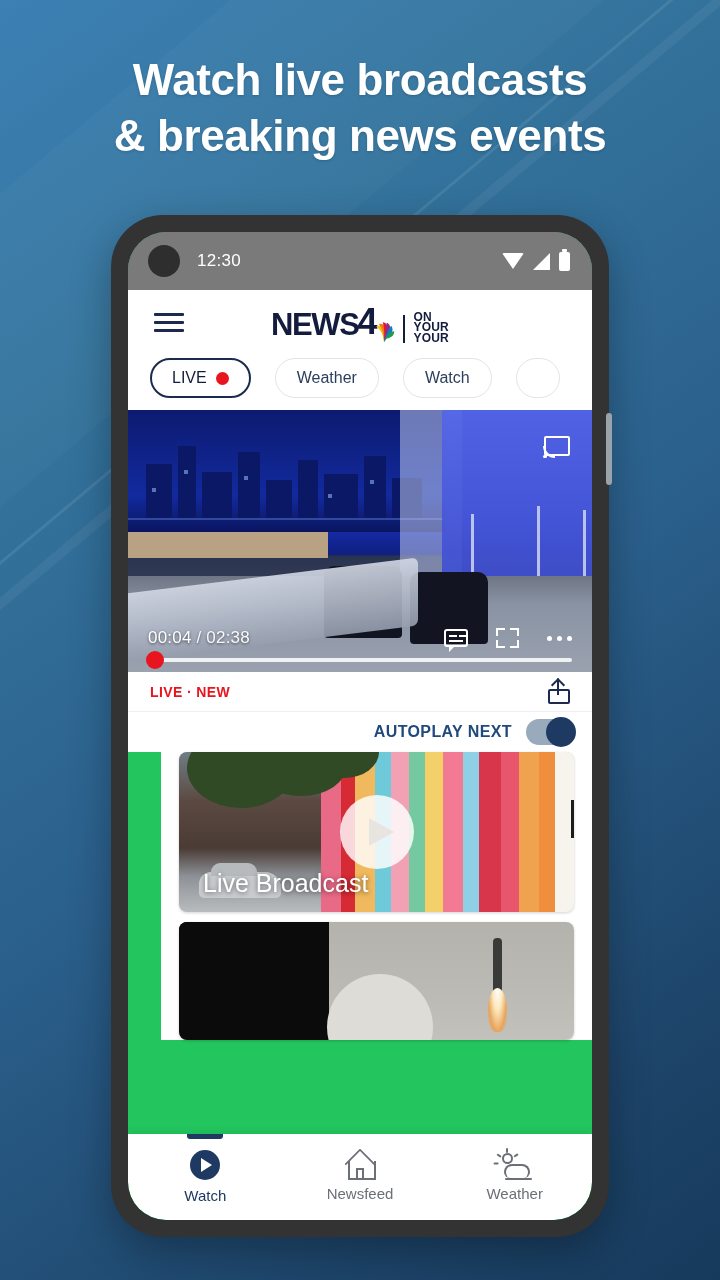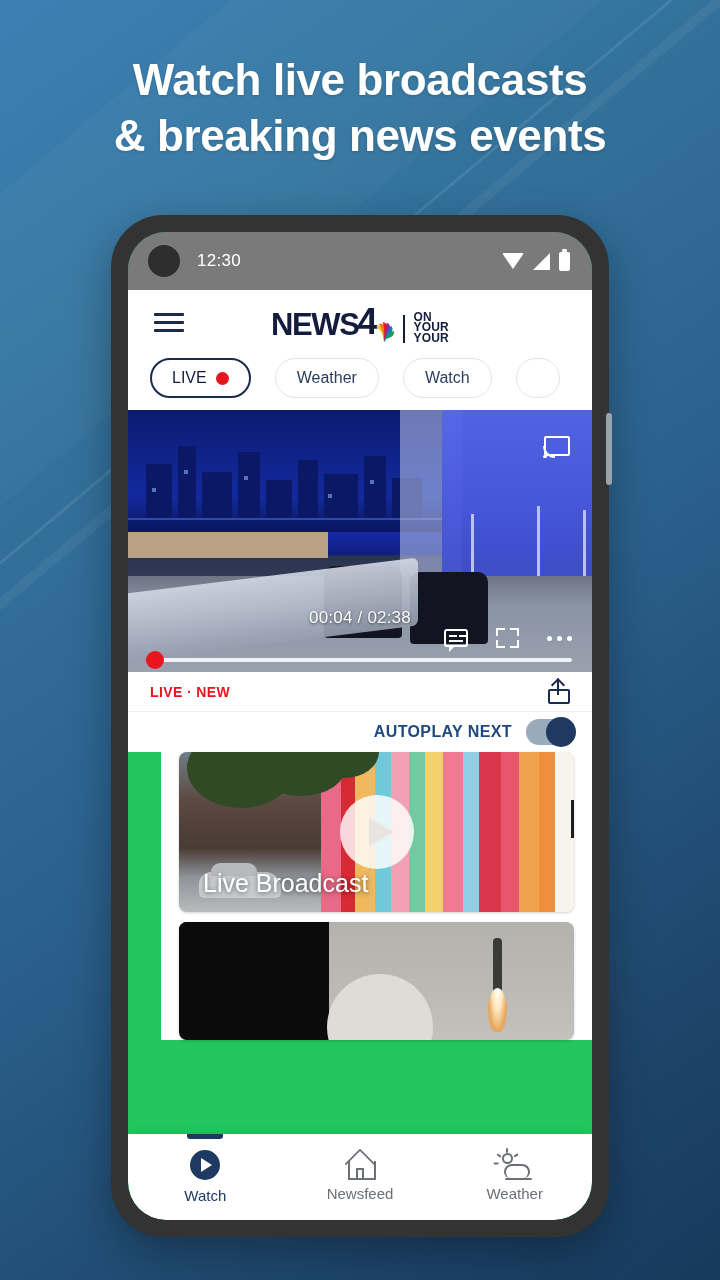--- a/index.html
+++ b/index.html
@@ -84,21 +84,21 @@
   .chair1{left:196px;}
   .chair2{left:282px;bottom:28px;}
   .wood{position:absolute;left:0;top:122px;width:200px;height:26px;background:#b9a183;}
   .rail{position:absolute;background:rgba(225,232,245,.75);width:3px;}
 
   .cast{position:absolute;right:22px;top:26px;width:26px;height:20px;}
   .cast-box{position:absolute;right:0;top:0;width:26px;height:20px;border:2.5px solid #fff;border-radius:2px;}
   .cast-wave{position:absolute;left:-1px;bottom:-2px;width:12px;height:12px;border:2px solid #fff;border-right:none;border-top:none;border-radius:0 0 0 12px;}
   .cast-dot{position:absolute;left:-1px;bottom:-2px;width:3.5px;height:3.5px;border-radius:50%;background:#fff;}
 
-  .vctrls{position:absolute;left:0;right:0;bottom:24px;padding:0 20px;display:flex;align-items:center;flex-direction:column;}
+  .vctrls{position:absolute;left:0;right:0;bottom:24px;padding:0 20px;display:flex;align-items:center;}
   .vtime{color:#fff;font-size:17px;text-shadow:0 1px 3px rgba(0,0,0,.6);letter-spacing:.2px;}
   .vtime .tot{opacity:.92;}
   .vicons{margin-left:auto;display:flex;align-items:center;gap:28px;}
   .ic-cc{width:24px;height:18px;border:2.5px solid #fff;border-radius:3px;position:relative;}
   .ic-cc:before{content:"";position:absolute;left:3px;top:3.5px;width:8px;height:2px;background:#fff;box-shadow:10px 0 0 #fff,-0px 5px 0 #fff,6px 5px 0 #fff;}
   .ic-cc:after{content:"";position:absolute;left:3px;bottom:-7px;width:6px;height:6px;background:#fff;clip-path:polygon(0 0,100% 0,0 100%);}
   .ic-fs{width:23px;height:20px;position:relative;}
   .ic-fs i{position:absolute;width:9px;height:8px;border:2.5px solid #fff;}
   .ic-fs i:nth-child(1){left:0;top:0;border-right:none;border-bottom:none;}
   .ic-fs i:nth-child(2){right:0;top:0;border-left:none;border-bottom:none;}

